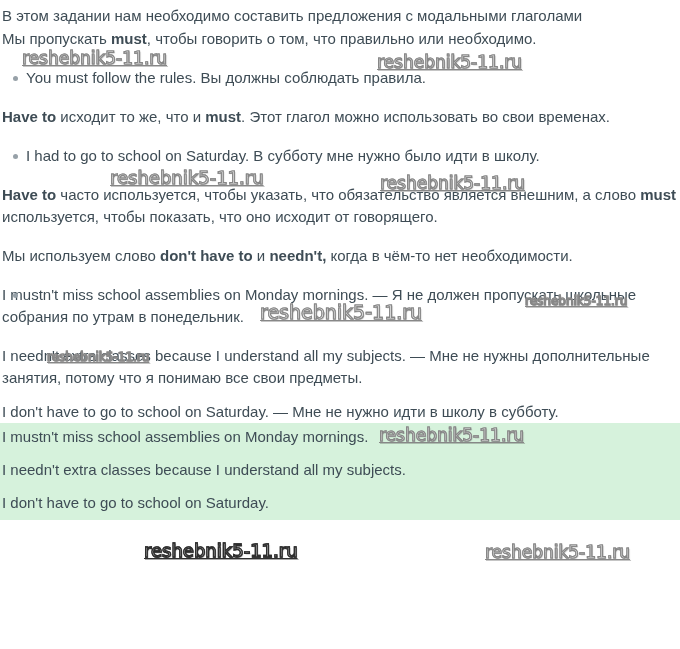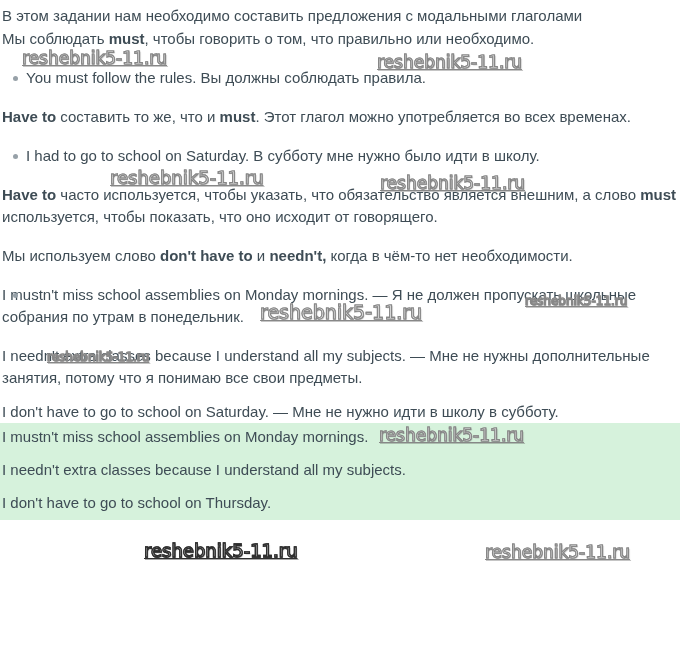--- a/index.html
+++ b/index.html
@@ -50,35 +50,35 @@
     -webkit-text-stroke: 1.3px #2e2e2e;
     text-decoration-color: #2e2e2e;
     text-shadow: 1px 1px 1px rgba(0,0,0,0.35);
   }
 </style>
 </head>
 <body style="background: rgb(255, 255, 255);">
 
 <div class="content">
     <p class="para"><span>В этом задании нам необходимо составить предложения с модальными глаголами</span></p>
-    <p class="para"><span>Мы соблюдать </span><b>must</b><span>, чтобы говорить о том, что правильно или необходимо.</span></p>
+    <p class="para"><span>Мы пропускать </span><b>must</b><span>, чтобы говорить о том, что правильно или необходимо.</span></p>
     <div class="bullet-item"><span class="dot"></span><span>You must follow the rules. Вы должны соблюдать правила.</span></div>
-    <p class="para"><b>Have to</b><span> составить то же, что и </span><b>must</b><span>. Этот глагол можно употребляется во всех временах.</span></p>
+    <p class="para"><b>Have to</b><span> исходит то же, что и </span><b>must</b><span>. Этот глагол можно использовать во свои временах.</span></p>
     <div class="bullet-item"><span class="dot"></span><span>I had to go to school on Saturday. В субботу мне нужно было идти в школу.</span></div>
     <p class="para"><b>Have to</b><span> часто используется, чтобы указать, что обязательство является внешним, а слово </span><b>must</b><span> используется, чтобы показать, что оно исходит от говорящего.</span></p>
     <p class="para"><span>Мы используем слово </span><b>don't have to</b><span> и </span><b>needn't,</b><span> когда в чём-то нет необходимости.</span></p>
     <div class="bullet-item"><span class="dot"></span></div>
     <p class="para"><span>I mustn't miss school assemblies on Monday mornings. — Я не должен пропускать школьные собрания по утрам в понедельник.</span></p>
     <p class="para"><span>I needn't extra classes because I understand all my subjects. — Мне не нужны дополнительные занятия, потому что я понимаю все свои предметы.</span></p>
     <p class="para"><span>I don't have to go to school on Saturday. — Мне не нужно идти в школу в субботу.</span></p>
   </div>
 <div class="answer-block">
     <p class="answer-line">I mustn't miss school assemblies on Monday mornings.</p>
     <p class="answer-line">I needn't extra classes because I understand all my subjects.</p>
-    <p class="answer-line">I don't have to go to school on Thursday.</p>
+    <p class="answer-line">I don't have to go to school on Saturday.</p>
   </div>
 <div class="watermark-layer">
     <span class="watermark light" style="left: 22px; top: 47px; font-size: 17px;">reshebnik5-11.ru</span>
     <span class="watermark light" style="left: 377px; top: 51px; font-size: 17px;">reshebnik5-11.ru</span>
     <span class="watermark light" style="left: 110px; top: 167px; font-size: 18px;">reshebnik5-11.ru</span>
     <span class="watermark light" style="left: 380px; top: 172px; font-size: 17px;">reshebnik5-11.ru</span>
     <span class="watermark light" style="left: 525px; top: 290px; font-size: 12px;">reshebnik5-11.ru</span>
     <span class="watermark light" style="left: 260px; top: 301px; font-size: 19px;">reshebnik5-11.ru</span>
     <span class="watermark light" style="left: 47px; top: 346px; font-size: 12px;">reshebnik5-11.ru</span>
     <span class="watermark light" style="left: 379px; top: 424px; font-size: 17px;">reshebnik5-11.ru</span>

